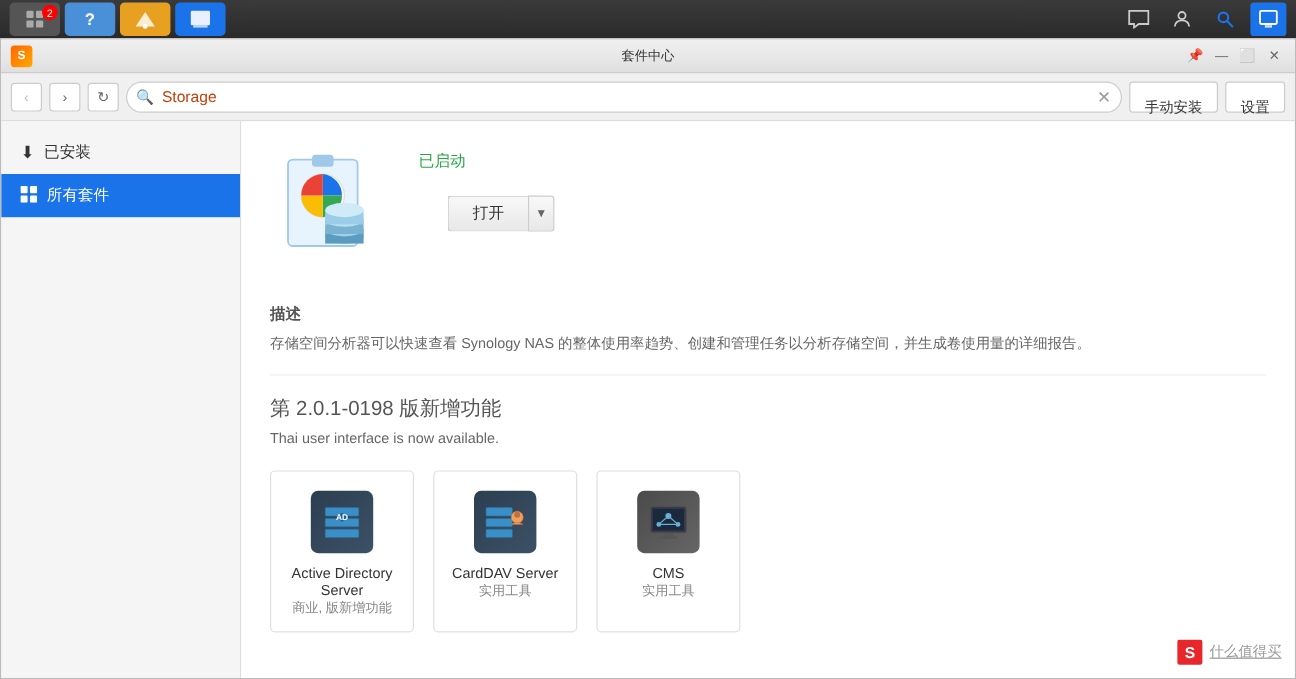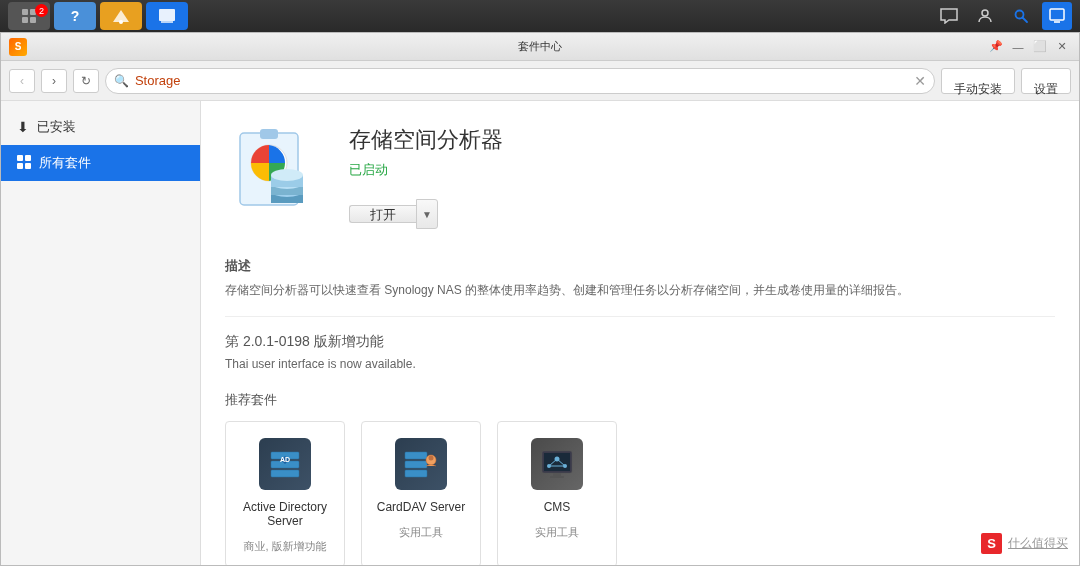--- a/index.html
+++ b/index.html
@@ -247,29 +247,30 @@
       margin-bottom: 20px;
     }
 
     
     .open-btn-wrap {
       display: flex;
       align-items: center;
       gap: 0;
     }
     .open-btn {
-      height: 18px;
+      height: 30px;
       padding: 0 20px;
       background: linear-gradient(180deg, #f8f8f8, #e8e8e8);
       border: 1px solid #ccc;
       border-right: none;
       border-radius: 3px 0 0 3px;
       cursor: pointer;
       font-size: 13px;
       color: #333;
+      margin-left: 24px;
     }
     .open-dropdown-btn {
       height: 30px;
       width: 22px;
       background: linear-gradient(180deg, #f8f8f8, #e8e8e8);
       border: 1px solid #ccc;
       border-radius: 0 3px 3px 0;
       cursor: pointer;
       display: flex;
       align-items: center;
@@ -289,21 +290,21 @@
       font-size: 12px;
       color: #666;
       line-height: 1.6;
     }
     .divider {
       border: none;
       border-top: 1px solid #eee;
       margin: 16px 0;
     }
     .version-title {
-      font-size: 14px;
+      font-size: 17px;
       color: #555;
       margin-bottom: 6px;
     }
     .version-content {
       font-size: 12px;
       color: #666;
       margin-bottom: 20px;
     }
     .recommended-title {
       font-size: 13px;
@@ -331,21 +332,21 @@
       width: 52px;
       height: 52px;
       margin-bottom: 10px;
       border-radius: 6px;
       overflow: hidden;
     }
     .rec-name {
       font-size: 12px;
       color: #333;
       text-align: center;
-      margin-bottom: 11px;
+      margin-bottom: 0;
     }
     .rec-category {
       font-size: 11px;
       color: #888;
       text-align: center;
     }
 
     
     .content::-webkit-scrollbar { width: 8px; }
     .content::-webkit-scrollbar-track { background: #f0f0f0; }
@@ -501,38 +502,36 @@
             <ellipse cx="62" cy="72" rx="16" ry="6" fill="#7fb3d3"></ellipse>
             <rect x="46" y="66" width="32" height="12" fill="#5a9bbf"></rect>
             <ellipse cx="62" cy="66" rx="16" ry="6" fill="#9ecfed"></ellipse>
             <rect x="46" y="58" width="32" height="12" fill="#7ab3d0"></rect>
             <ellipse cx="62" cy="58" rx="16" ry="6" fill="#b8dff5"></ellipse>
             <rect x="46" y="50" width="32" height="12" fill="#9bcce8"></rect>
             <ellipse cx="62" cy="50" rx="16" ry="6" fill="#d0ebf8"></ellipse>
           </svg>
         </div>
         <div class="app-info">
-          <div class="app-name">存储空间分析器</div>
           <div class="app-status">已启动</div>
           <div class="open-btn-wrap">
             <button class="open-btn">打开</button>
             <button class="open-dropdown-btn">▼</button>
           </div>
         </div>
       </div>
 
       <div class="section-title">描述</div>
       <div class="section-content">存储空间分析器可以快速查看 Synology NAS 的整体使用率趋势、创建和管理任务以分析存储空间，并生成卷使用量的详细报告。</div>
 
       <hr class="divider">
 
       <div class="version-title">第 2.0.1-0198 版新增功能</div>
       <div class="version-content">Thai user interface is now available.</div>
 
-      <div class="recommended-title">推荐套件</div>
       <div class="recommended-list">
 
         <div class="rec-item">
           <div class="ad-server-icon rec-icon">
             <svg width="36" height="36" viewBox="0 0 36 36">
 
               <rect x="4" y="6" width="28" height="7" rx="1" fill="#3a8fc7" stroke="#2970a0" stroke-width="0.5"></rect>
               <rect x="4" y="15" width="28" height="7" rx="1" fill="#3a8fc7" stroke="#2970a0" stroke-width="0.5"></rect>
               <rect x="4" y="24" width="28" height="7" rx="1" fill="#3a8fc7" stroke="#2970a0" stroke-width="0.5"></rect>
 

